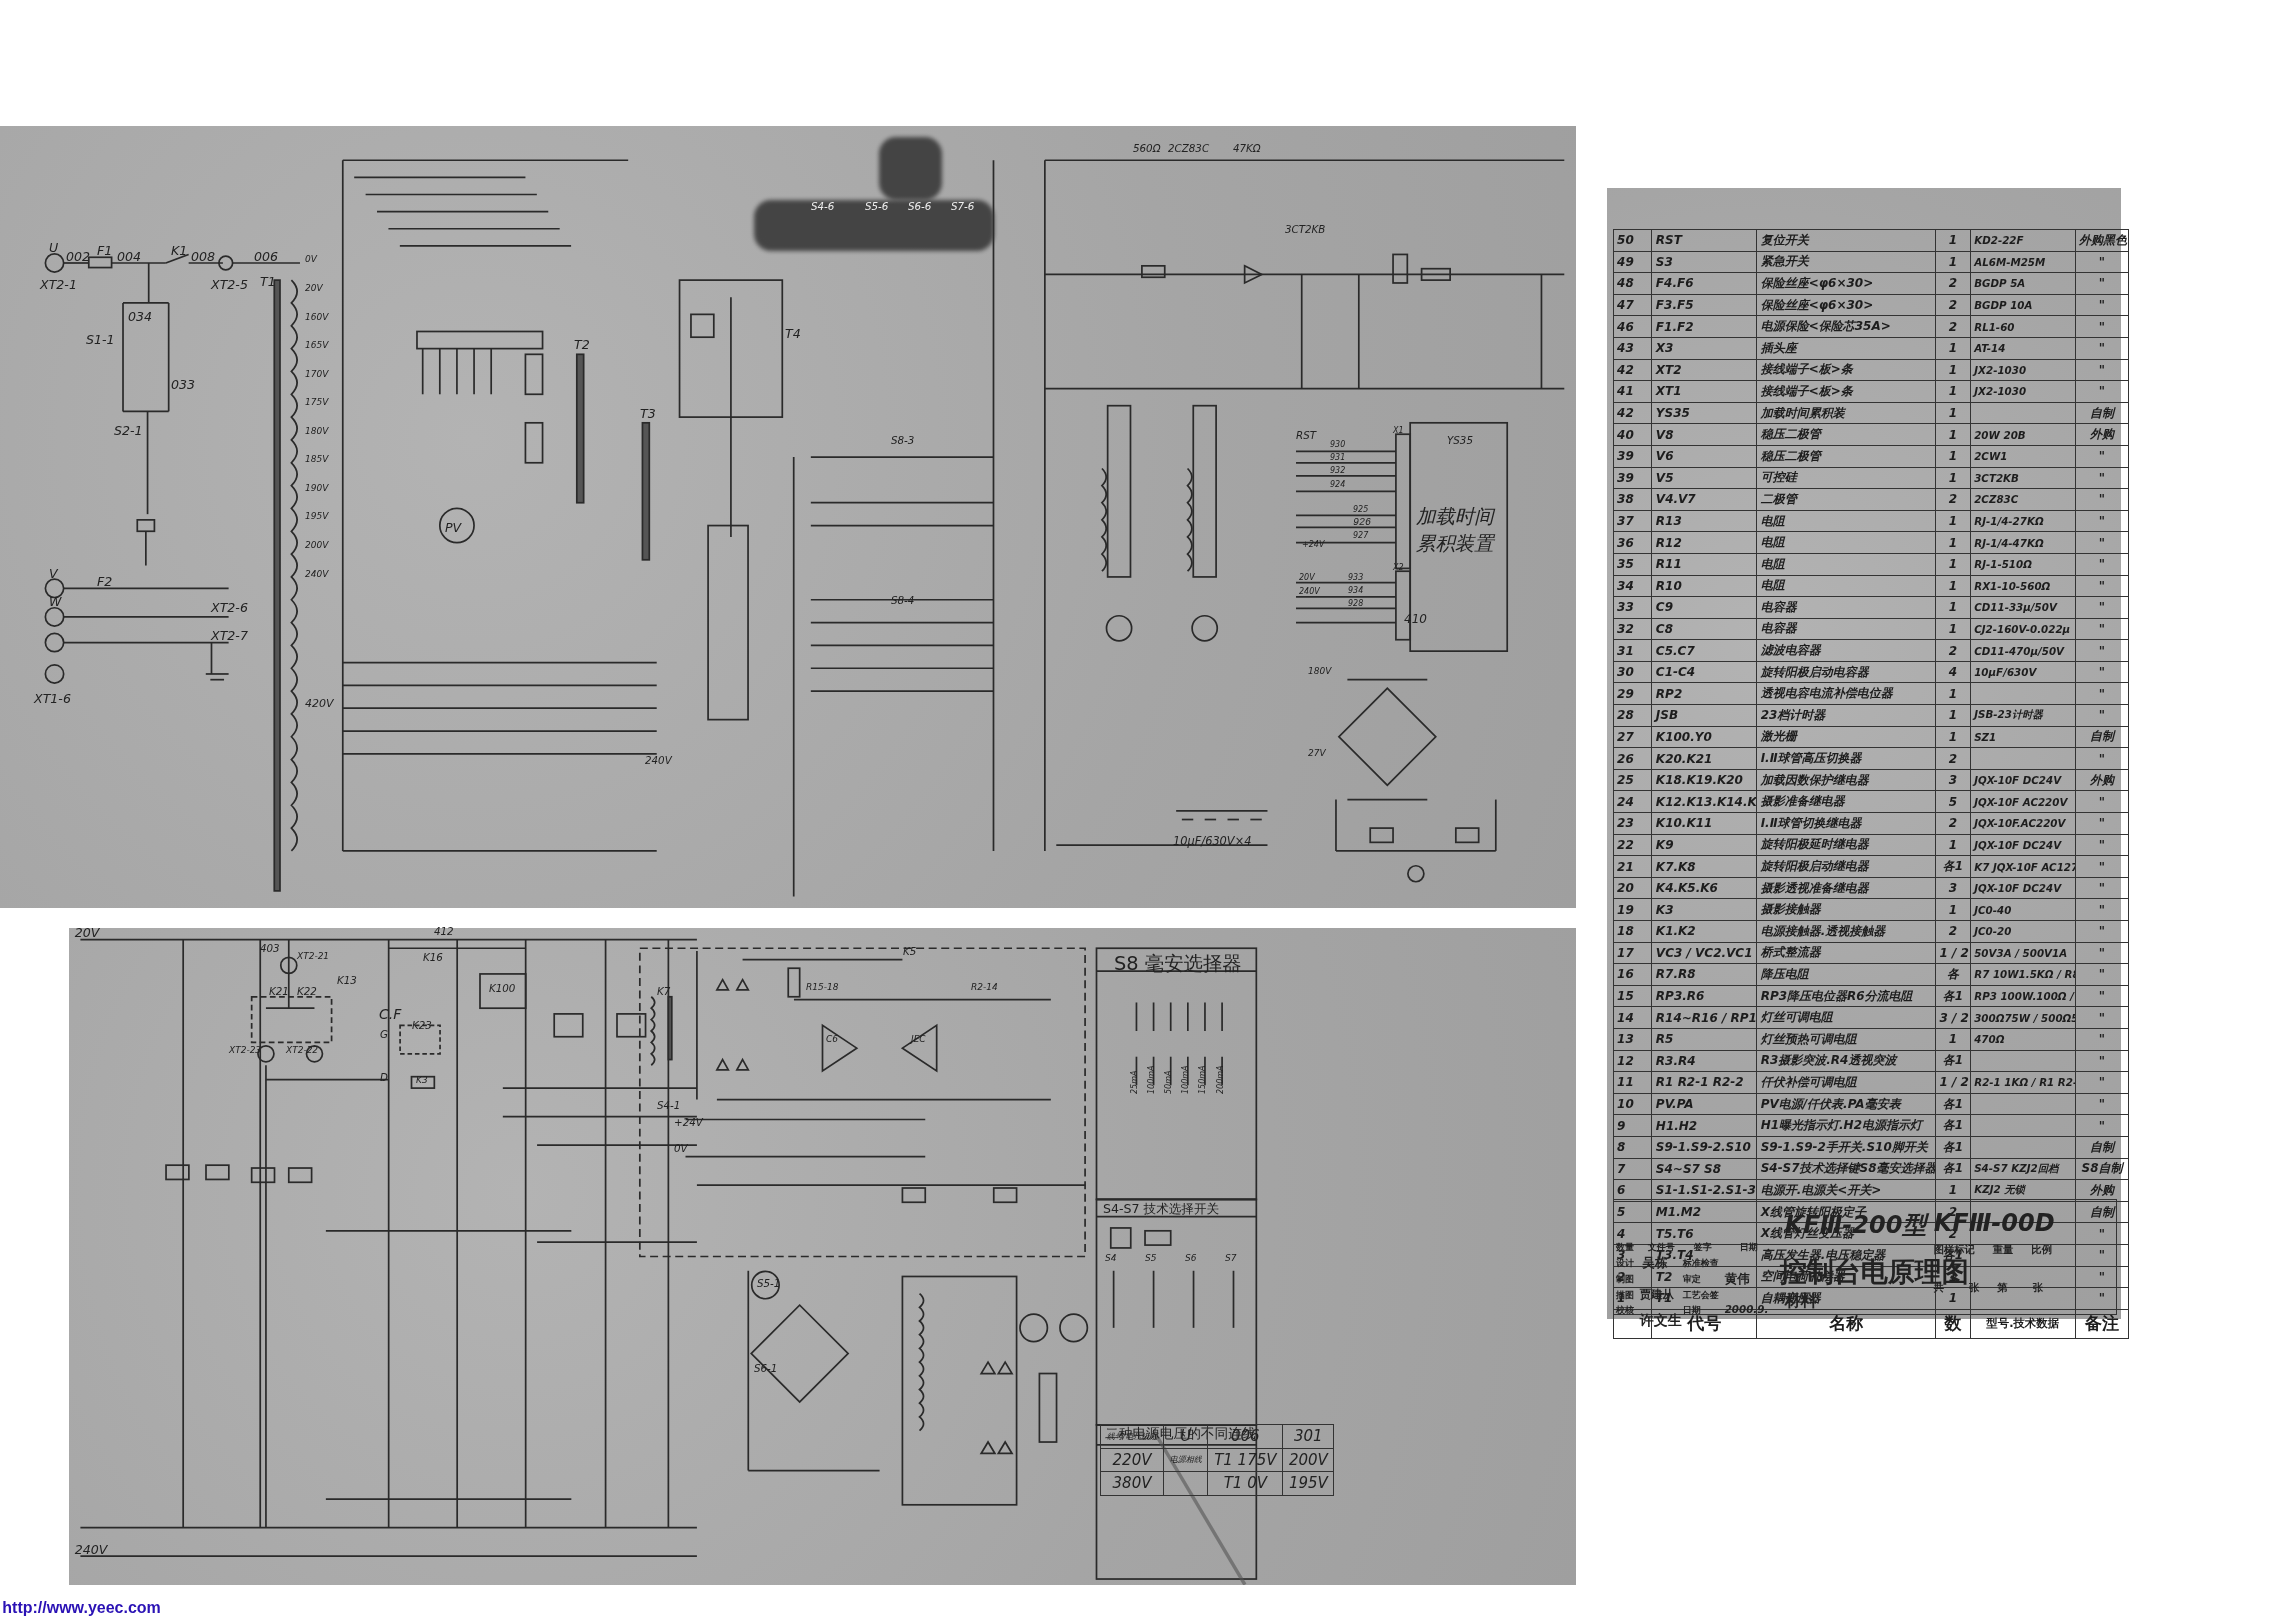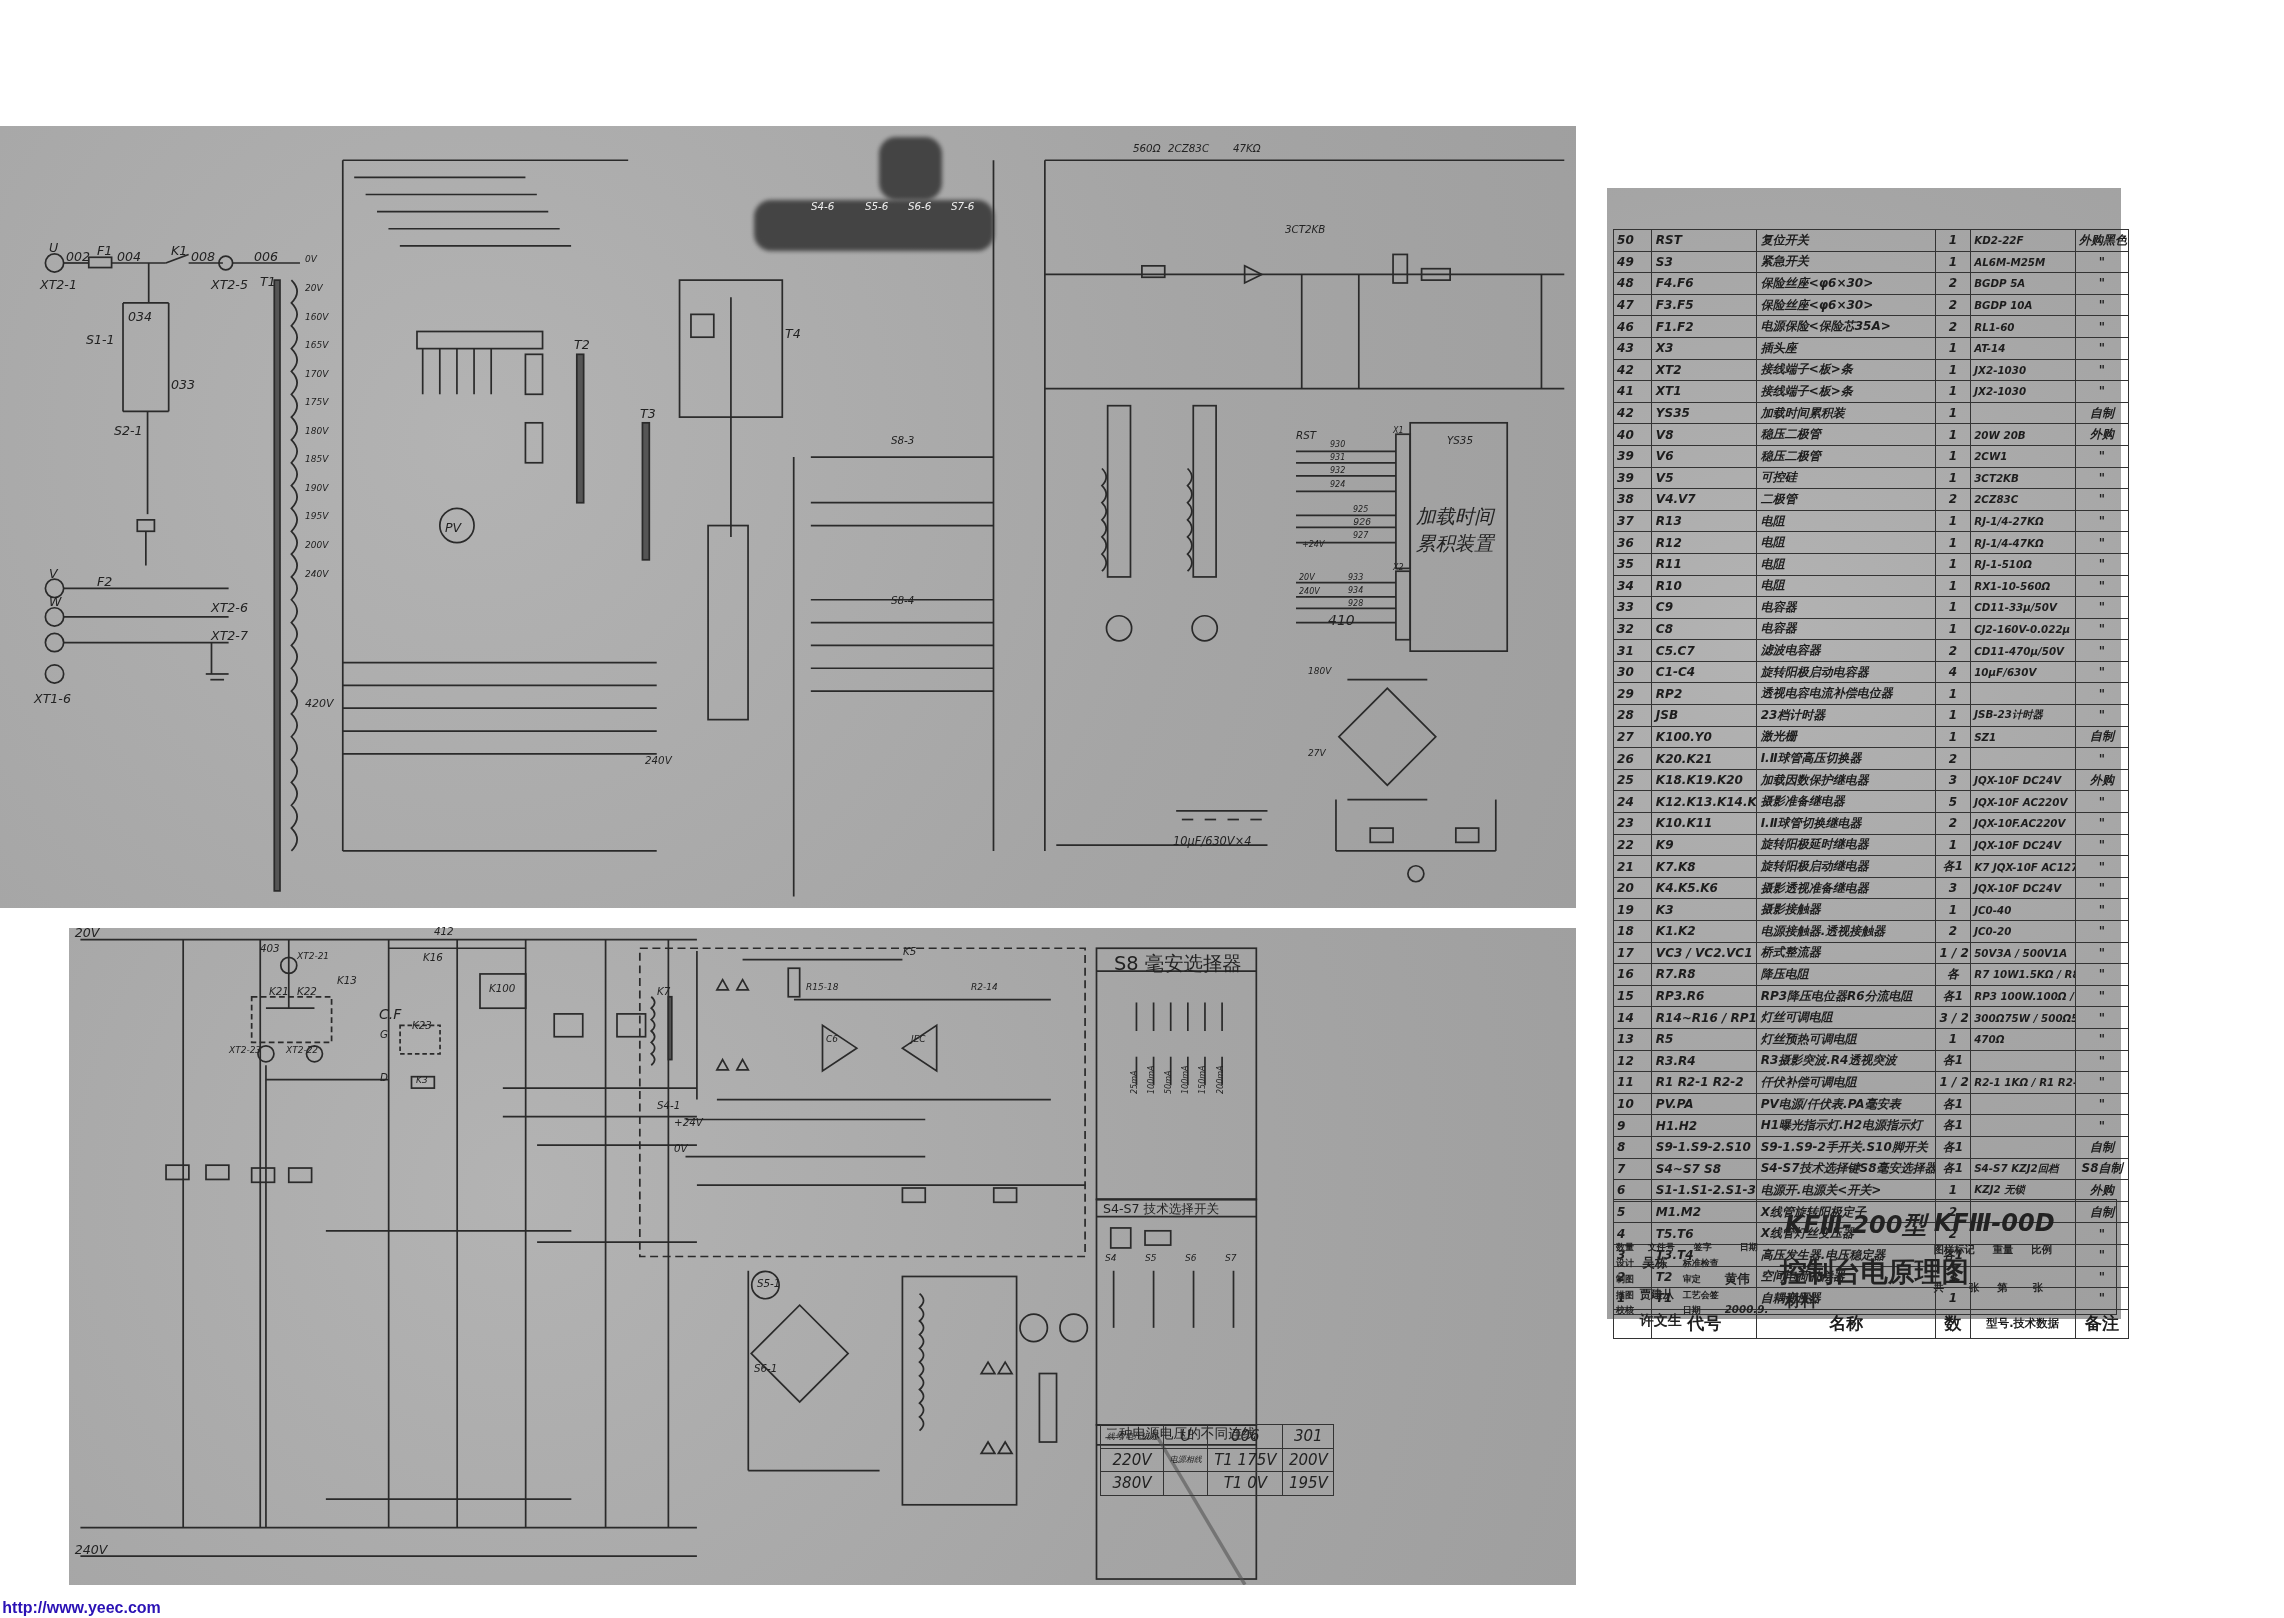--- a/index.html
+++ b/index.html
@@ -234,21 +234,21 @@
   <span class="label" style="left:1330px;top:314px;font-size:8px;">930</span>
   <span class="label" style="left:1330px;top:327px;font-size:8px;">931</span>
   <span class="label" style="left:1330px;top:340px;font-size:8px;">932</span>
   <span class="label" style="left:1330px;top:354px;font-size:8px;">924</span>
   <span class="label" style="left:1353px;top:379px;font-size:8px;">925</span>
   <span class="label" style="left:1353px;top:391px;font-size:10px;font-family:Liberation Mono, monospace;">926</span>
   <span class="label" style="left:1353px;top:405px;font-size:8px;">927</span>
   <span class="label" style="left:1348px;top:447px;font-size:8px;">933</span>
   <span class="label" style="left:1348px;top:460px;font-size:8px;">934</span>
   <span class="label" style="left:1348px;top:473px;font-size:8px;">928</span>
-  <span class="label" style="left:1328px;top:486px;font-size:14px;">410</span>
+  <span class="label" style="left:1404px;top:486px;font-size:12px;">410</span>
   <span class="label" style="left:1299px;top:447px;font-size:8px;">20V</span>
   <span class="label" style="left:1299px;top:461px;font-size:8px;">240V</span>
   <span class="label" style="left:1302px;top:414px;font-size:8px;">+24V</span>
   <span class="label" style="left:1308px;top:540px;font-size:9px;">180V</span>
   <span class="label" style="left:1308px;top:622px;font-size:9px;">27V</span>
   <span class="label" style="left:645px;top:628px;font-size:10.3px;">240V</span>
 </div>
 
 <div class="sheet sheet-bottom">
   <svg class="schem" viewBox="0 0 2640 1150">

